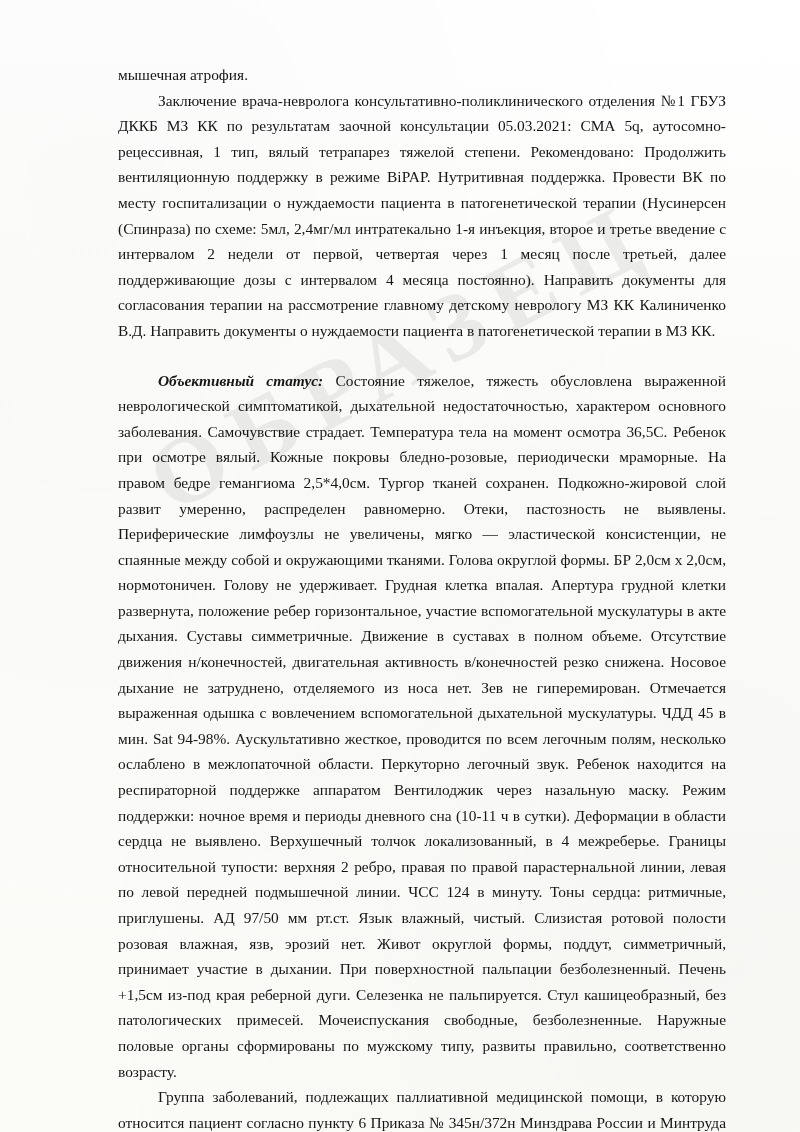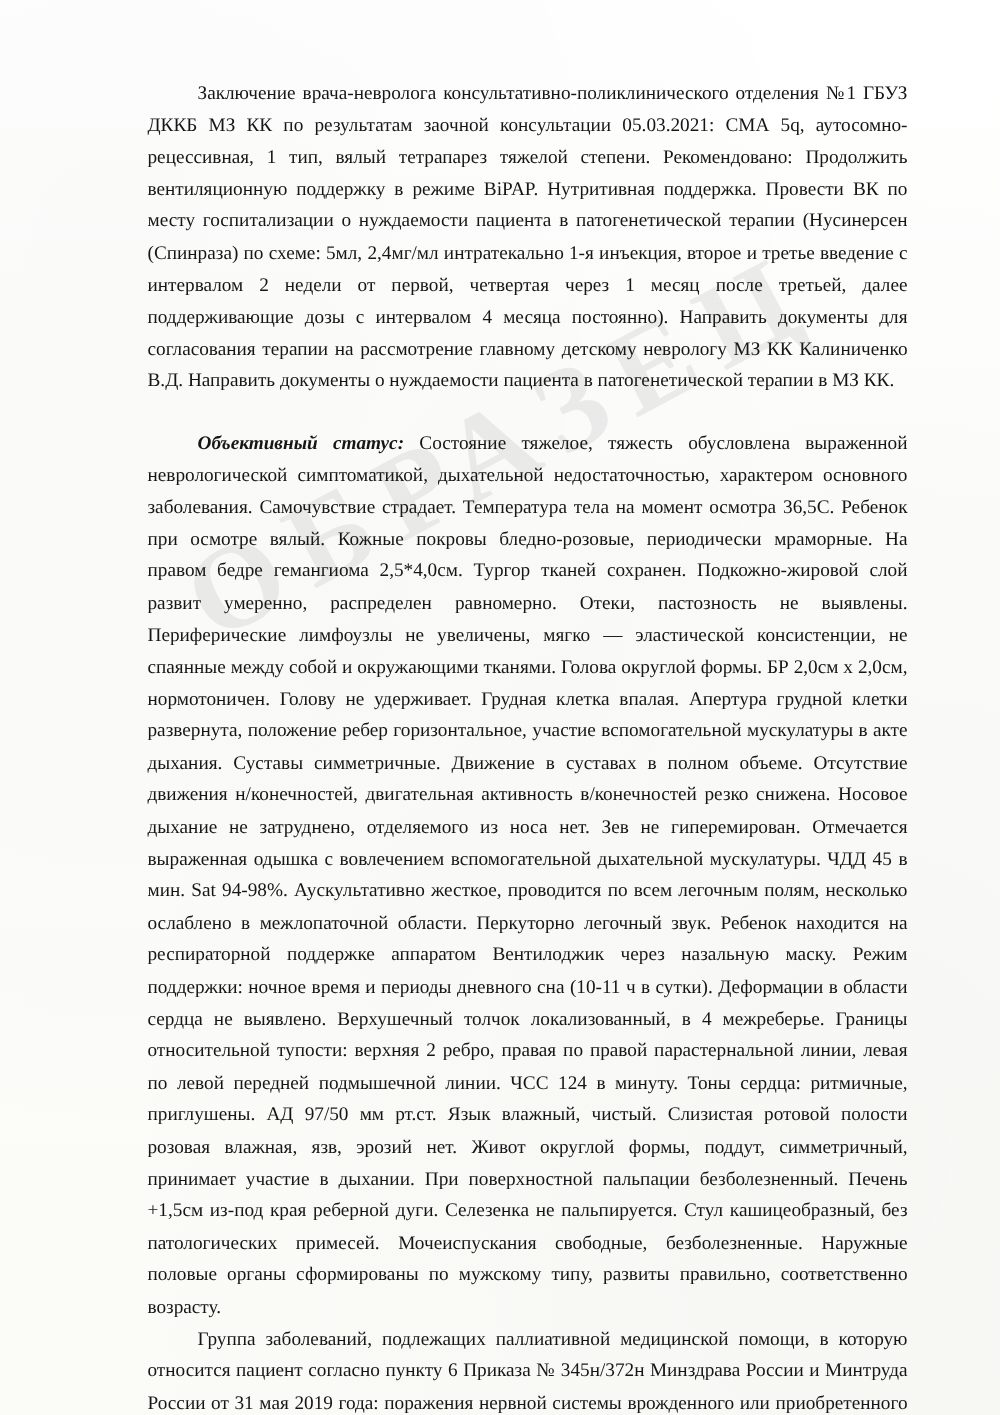--- a/index.html
+++ b/index.html
@@ -73,20 +73,21 @@
 </style>
 </head>
 <body>
 
 <div class="page">
   <div class="paper-noise"></div>
   <div class="watermark">ОБРАЗЕЦ</div>
 
   <div class="content">
 
+    <p class="para">мышечная атрофия.</p>
 
     <p class="para indent">Заключение врача-невролога консультативно-поликлинического отделения №1 ГБУЗ ДККБ МЗ КК по результатам заочной консультации 05.03.2021: СМА 5q, аутосомно-рецессивная, 1 тип, вялый тетрапарез тяжелой степени. Рекомендовано: Продолжить вентиляционную поддержку в режиме BiPAP. Нутритивная поддержка. Провести ВК по месту госпитализации о нуждаемости пациента в патогенетической терапии (Нусинерсен (Спинраза) по схеме: 5мл, 2,4мг/мл интратекально 1-я инъекция, второе и третье введение с интервалом 2 недели от первой, четвертая через 1 месяц после третьей, далее поддерживающие дозы с интервалом 4 месяца постоянно). Направить документы для согласования терапии на рассмотрение главному детскому неврологу МЗ КК Калиниченко В.Д. Направить документы о нуждаемости пациента в патогенетической терапии в МЗ КК.</p>
 
     <div class="gap-block"></div>
 
     <p class="para indent"><span class="bold">Объективный статус:</span><span> Состояние тяжелое, тяжесть обусловлена выраженной неврологической симптоматикой, дыхательной недостаточностью, характером основного заболевания. Самочувствие страдает. Температура тела на момент осмотра 36,5С. Ребенок при осмотре вялый. Кожные покровы бледно-розовые, периодически мраморные. На правом бедре гемангиома 2,5*4,0см. Тургор тканей сохранен. Подкожно-жировой слой развит умеренно, распределен равномерно. Отеки, пастозность не выявлены. Периферические лимфоузлы не увеличены, мягко — эластической консистенции, не спаянные между собой и окружающими тканями. Голова округлой формы. БР 2,0см х 2,0см, нормотоничен. Голову не удерживает. Грудная клетка впалая. Апертура грудной клетки развернута, положение ребер горизонтальное, участие вспомогательной мускулатуры в акте дыхания. Суставы симметричные. Движение в суставах в полном объеме. Отсутствие движения н/конечностей, двигательная активность в/конечностей резко снижена. Носовое дыхание не затруднено, отделяемого из носа нет. Зев не гиперемирован. Отмечается выраженная одышка с вовлечением вспомогательной дыхательной мускулатуры. ЧДД 45 в мин. Sat 94-98%. Аускультативно жесткое, проводится по всем легочным полям, несколько ослаблено в межлопаточной области. Перкуторно легочный звук. Ребенок находится на респираторной поддержке аппаратом Вентилоджик через назальную маску. Режим поддержки: ночное время и периоды дневного сна (10-11 ч в сутки). Деформации в области сердца не выявлено. Верхушечный толчок локализованный, в 4 межреберье. Границы относительной тупости: верхняя 2 ребро, правая по правой парастернальной линии, левая по левой передней подмышечной линии. ЧСС 124 в минуту. Тоны сердца: ритмичные, приглушены. АД 97/50 мм рт.ст. Язык влажный, чистый. Слизистая ротовой полости розовая влажная, язв, эрозий нет. Живот округлой формы, поддут, симметричный, принимает участие в дыхании. При поверхностной пальпации безболезненный. Печень +1,5см из-под края реберной дуги. Селезенка не пальпируется. Стул кашицеобразный, без патологических примесей. Мочеиспускания свободные, безболезненные. Наружные половые органы сформированы по мужскому типу, развиты правильно, соответственно возрасту.</span></p>
 
     <p class="para indent"><span>Группа заболеваний, подлежащих паллиативной медицинской помощи, в которую относится пациент согласно пункту 6 Приказа № 345н/372н Минздрава России и Минтруда России от 31 мая 2019 года: поражения нервной системы врожденного или приобретенного характер</span><span class="smudge"></span></p>
 
   </div>

